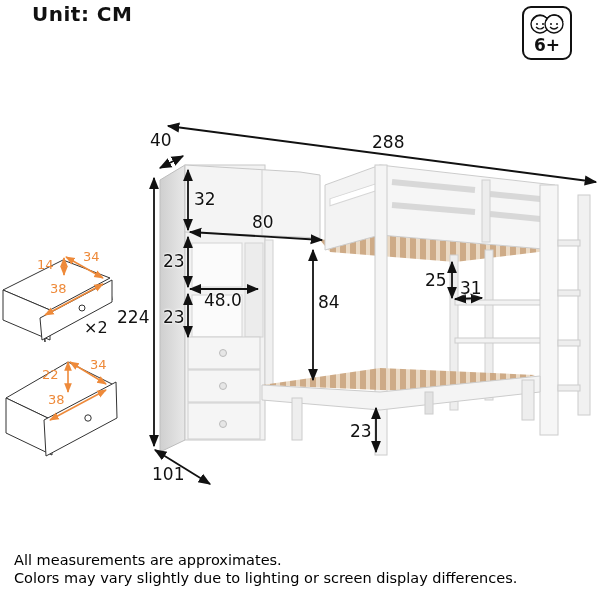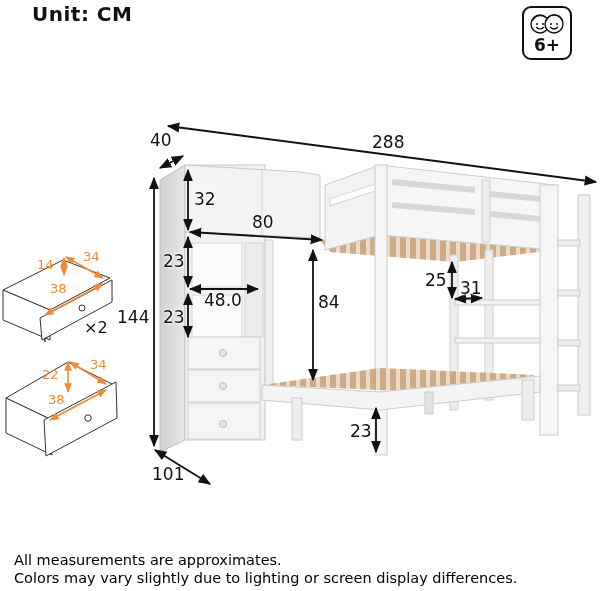--- a/index.html
+++ b/index.html
@@ -156,21 +156,21 @@
   </g>
   <g stroke="#ee8a3a" stroke-width="1.6" fill="none">
     <line x1="68" y1="362" x2="68" y2="392" marker-start="url(#aho)" marker-end="url(#aho)"></line>
     <line x1="70" y1="362" x2="106" y2="384" marker-start="url(#aho)" marker-end="url(#aho)"></line>
     <line x1="50" y1="420" x2="106" y2="390" marker-start="url(#aho)" marker-end="url(#aho)"></line>
   </g>
 </svg>
 
 <div class="dim" style="left:372px;top:134px;">288</div>
 <div class="dim" style="left:150px;top:132px;">40</div>
-<div class="dim halo" style="left:117px;top:309px;">144</div>
+<div class="dim halo" style="left:117px;top:309px;">224</div>
 <div class="dim" style="left:152px;top:466px;">101</div>
 <div class="dim halo" style="left:194px;top:191px;">32</div>
 <div class="dim halo" style="left:252px;top:214px;">80</div>
 <div class="dim halo" style="left:163px;top:253px;">23</div>
 <div class="dim halo" style="left:163px;top:309px;">23</div>
 <div class="dim halo" style="left:204px;top:292px;">48.0</div>
 <div class="dim halo" style="left:318px;top:294px;">84</div>
 <div class="dim halo" style="left:350px;top:423px;">23</div>
 <div class="dim halo" style="left:425px;top:272px;">25</div>
 <div class="dim halo" style="left:460px;top:280px;">31</div>

